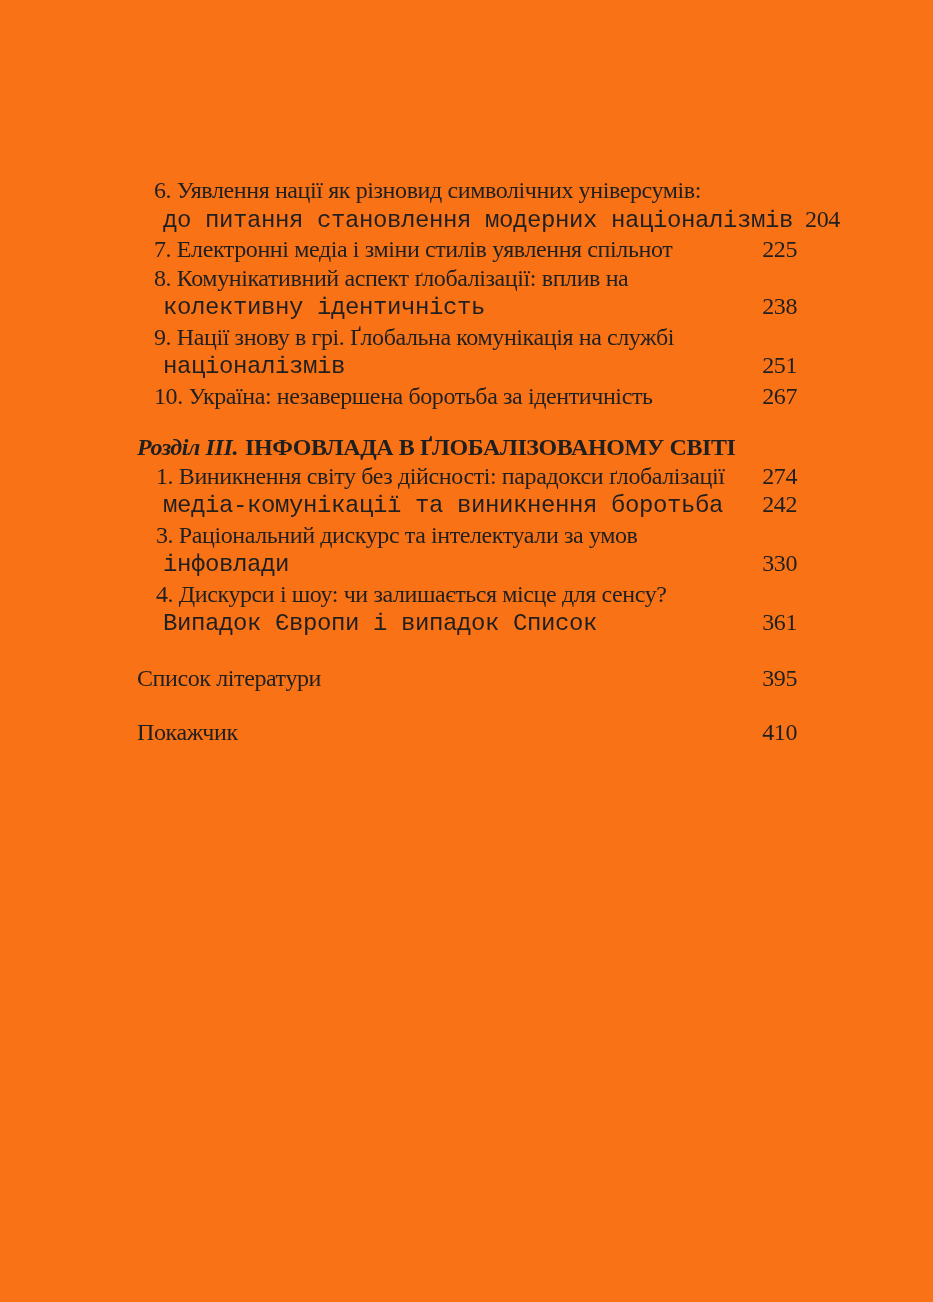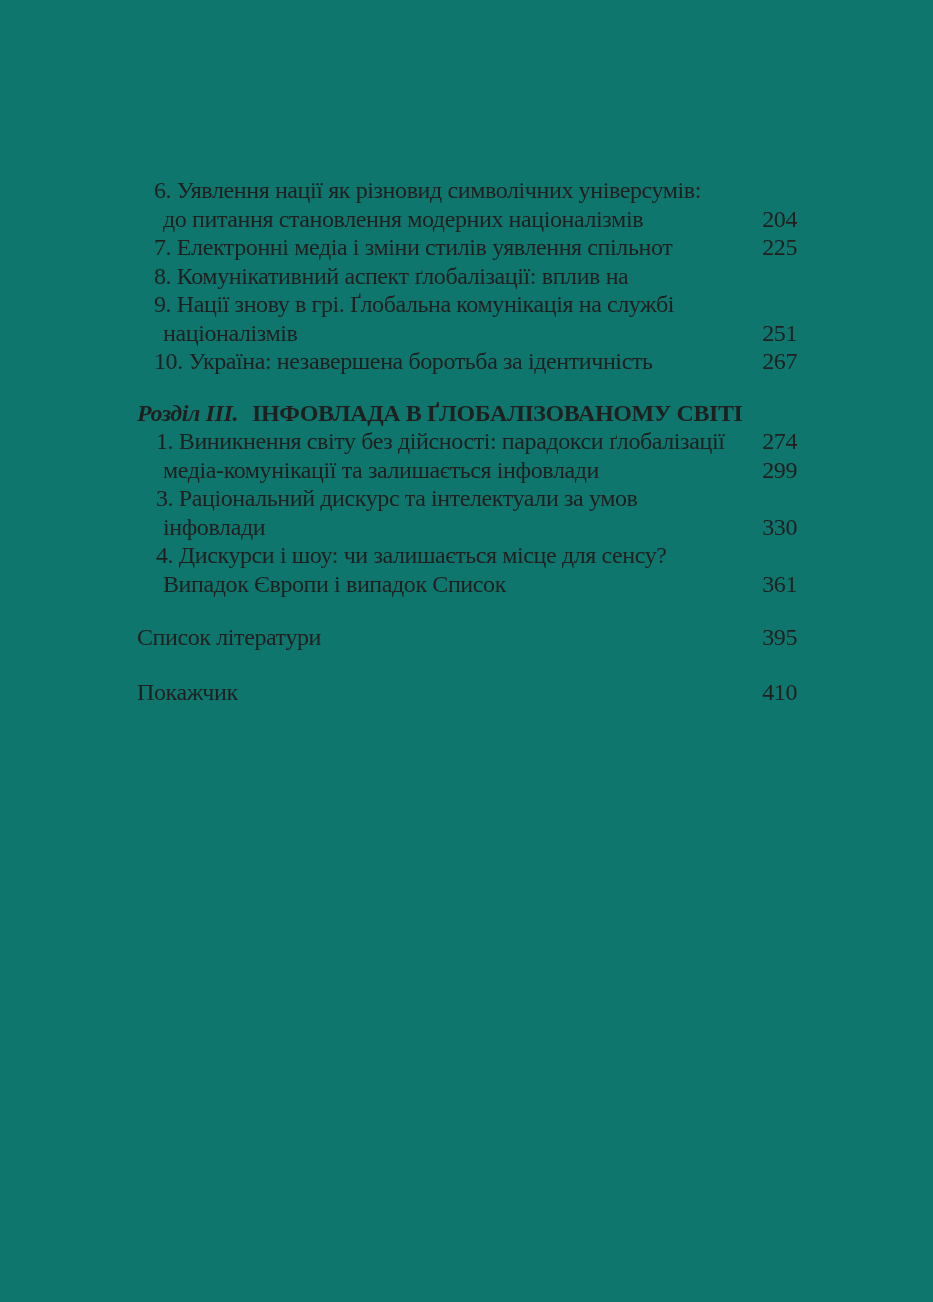--- a/index.html
+++ b/index.html
@@ -4,21 +4,21 @@
 <style>
   html, body {
     margin: 0;
     padding: 0;
     background: #ffffff;
   }
   .page {
     position: relative;
     width: 933px;
     height: 1302px;
-    background: #0f766e;
+    background: #f97316;
     overflow: hidden;
   }
   .content {
     position: absolute;
     left: 137px;
     top: 176px;
     width: 660px;
     font-family: "Liberation Serif", serif;
     font-size: 24px;
     line-height: 28.5px;
@@ -32,32 +32,32 @@
   .t {
     white-space: nowrap;
   }
   .pg {
     margin-left: auto;
     padding-left: 12px;
     white-space: nowrap;
   }
   .ind1 { padding-left: 17px; }   
   .ind1b { padding-left: 19px; }  
-  .ind2 { padding-left: 26px; }   
+  .ind2 { padding-left: 26px; font-family: Liberation Mono, monospace; }   
   .heading {
     margin-top: 23px;
     font-weight: bold;
     white-space: nowrap;
     text-align: center;
   }
   .heading-label {
     font-style: italic;
   }
   .heading-title {
-    margin-left: 14px;
+    margin-left: 7px;
   }
   .bm1 { margin-top: 25px; }
   .bm2 { margin-top: 26px; }
 </style>
 </head>
 <body>
 
 <div class="page">
   <div class="content">
 
@@ -70,20 +70,24 @@
     </div>
 
     <div class="row">
       <span class="t ind1">7. Електронні медіа і зміни стилів уявлення спільнот</span>
       <span class="pg">225</span>
     </div>
 
     <div class="row">
       <span class="t ind1">8. Комунікативний аспект ґлобалізації: вплив на</span>
     </div>
+    <div class="row">
+      <span class="t ind2">колективну ідентичність</span>
+      <span class="pg">238</span>
+    </div>
 
     <div class="row">
       <span class="t ind1">9. Нації знову в грі. Ґлобальна комунікація на службі</span>
     </div>
     <div class="row">
       <span class="t ind2">націоналізмів</span>
       <span class="pg">251</span>
     </div>
 
     <div class="row">
@@ -95,22 +99,22 @@
       <span class="heading-label">Розділ III.</span>
       <span class="heading-title">ІНФОВЛАДА В ҐЛОБАЛІЗОВАНОМУ СВІТІ</span>
     </div>
 
     <div class="row">
       <span class="t ind1b">1. Виникнення світу без дійсності: парадокси ґлобалізації</span>
       <span class="pg">274</span>
     </div>
 
     <div class="row">
-      <span class="t ind2">медіа-комунікації та залишається інфовлади</span>
-      <span class="pg">299</span>
+      <span class="t ind2">медіа-комунікації та виникнення боротьба</span>
+      <span class="pg">242</span>
     </div>
 
     <div class="row">
       <span class="t ind1b">3. Раціональний дискурс та інтелектуали за умов</span>
     </div>
     <div class="row">
       <span class="t ind2">інфовлади</span>
       <span class="pg">330</span>
     </div>
 

